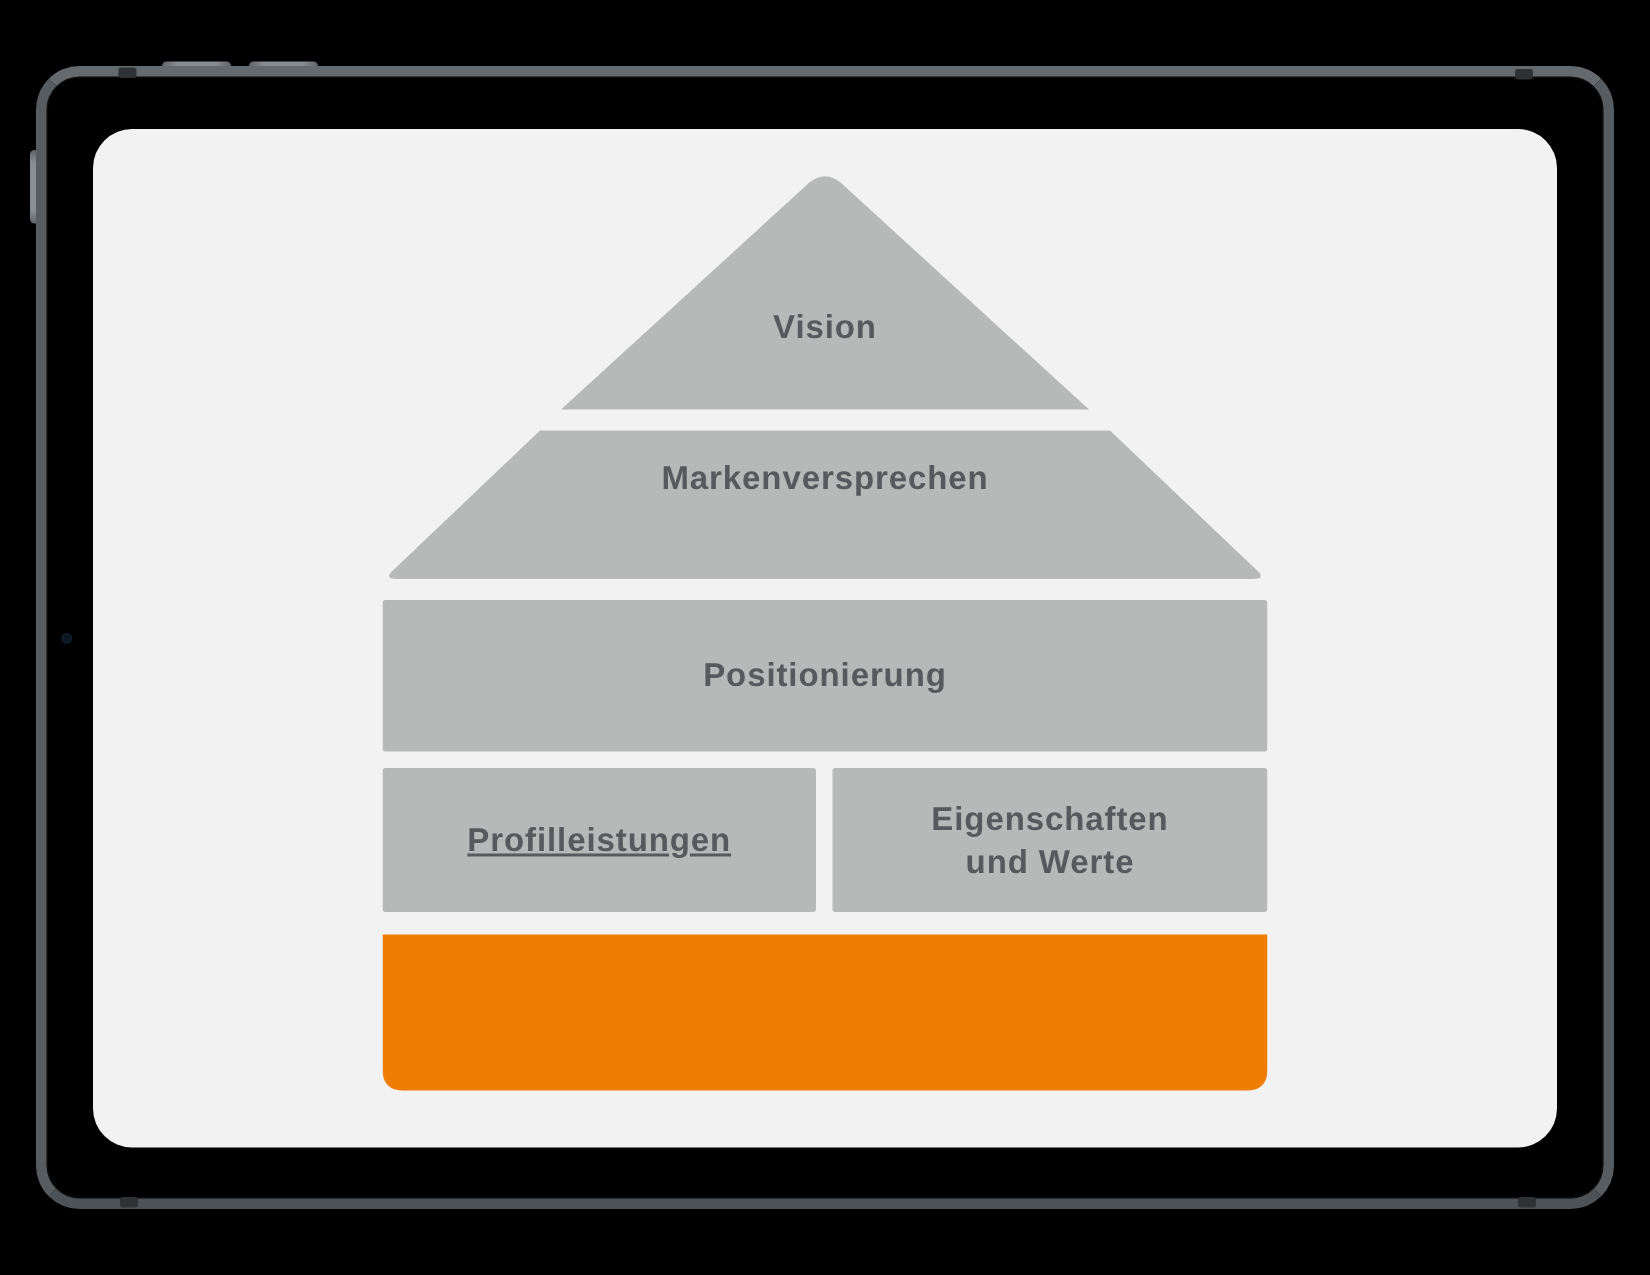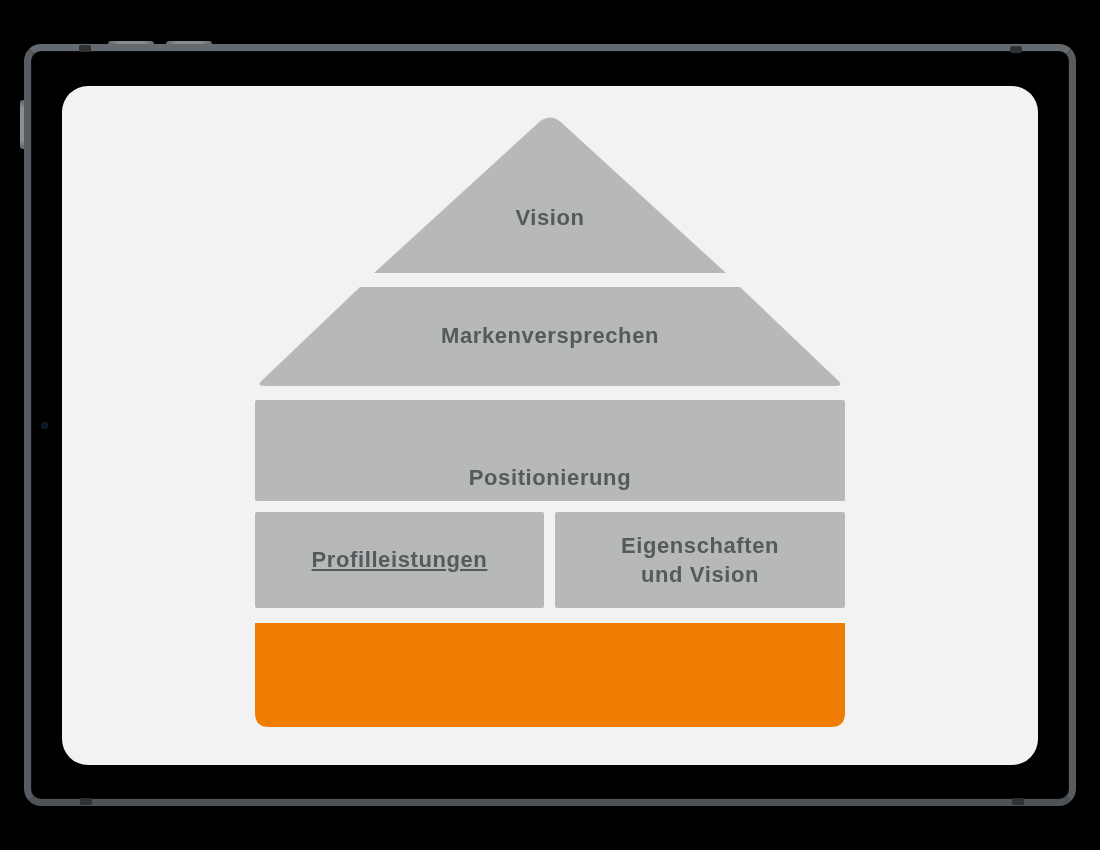--- a/index.html
+++ b/index.html
@@ -17,21 +17,21 @@
   body{background:var(--background);font-family:"Liberation Sans",sans-serif;}
   .stage{position:relative;width:1100px;height:850px;background:var(--background);}
 
   
   .tablet{
     position:absolute;left:24px;top:44px;width:1052px;height:762px;
     background:var(--bezel);
     border:7px solid var(--frame);
     border-top-color:#646a6e;
     border-bottom-color:#4c5256;
-    border-radius:17px;
+    border-radius:29px;
     box-shadow:inset 0 0 0 1px rgba(255,255,255,0.05);
   }
   .top-button{
     position:absolute;top:41px;height:11px;width:46px;
     background:linear-gradient(90deg,#5e6467,#878c90 22%,#878c90 78%,#5e6467);
     border-radius:3px 3px 0 0;
   }
   .tb1{left:108px;}
   .tb2{left:166px;}
   .side-button{
@@ -62,22 +62,22 @@
   .pyramid svg{position:absolute;left:0;top:0;display:block;}
   .band{fill:var(--band);}
   .highlight-band{fill:var(--highlight);}
 
   .lbl{
     position:absolute;text-align:center;
     font-weight:700;font-size:22px;letter-spacing:0.6px;line-height:29px;
     color:var(--band_text);white-space:pre-line;
   }
   .lbl-vision          {left:145px;top:89px; width:300px;}
-  .lbl-markenversprechen{left:45px; top:207px;width:500px;}
-  .lbl-positionierung  {left:45px; top:321px;width:500px;margin-top:28px;}
+  .lbl-markenversprechen{left:45px; top:190px;width:500px;}
+  .lbl-positionierung  {left:45px; top:321px;width:500px;}
   .lbl-profilleistungen{left:0;    top:431px;width:289px;text-decoration:underline;}
   .lbl-eigenschaften   {left:300px;top:417px;width:290px;}
   .lbl-basisleistungen {left:45px; top:546px;width:500px;color:var(--highlight_text);}
 </style>
 </head>
 <body>
 
 <div class="stage">
 
   <div class="side-button"></div>
@@ -103,21 +103,21 @@
           <rect class="band" x="300" y="398" width="290" height="96" rx="2"></rect>
 
           <path class="highlight-band" d="M0 509 H590 V599 Q590 613 576 613 L14 613 Q0 613 0 599 Z"></path>
         </svg>
 
         <div class="lbl lbl-vision">Vision</div>
         <div class="lbl lbl-markenversprechen">Markenversprechen</div>
         <div class="lbl lbl-positionierung">Positionierung</div>
         <div class="lbl lbl-profilleistungen">Profilleistungen</div>
         <div class="lbl lbl-eigenschaften">Eigenschaften
-und Vision</div>
+und Werte</div>
 
       </div>
     </div>
   </div>
 
   <div class="antenna a-tl"></div>
   <div class="antenna a-tr"></div>
   <div class="antenna a-bl"></div>
   <div class="antenna a-br"></div>
 

